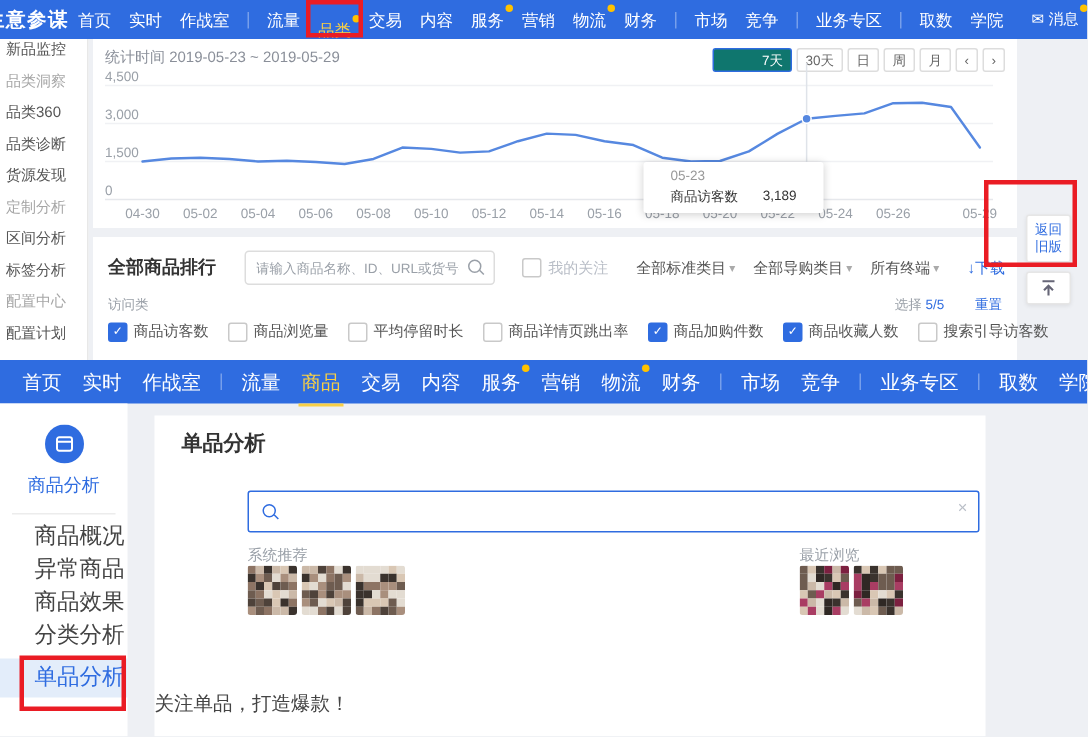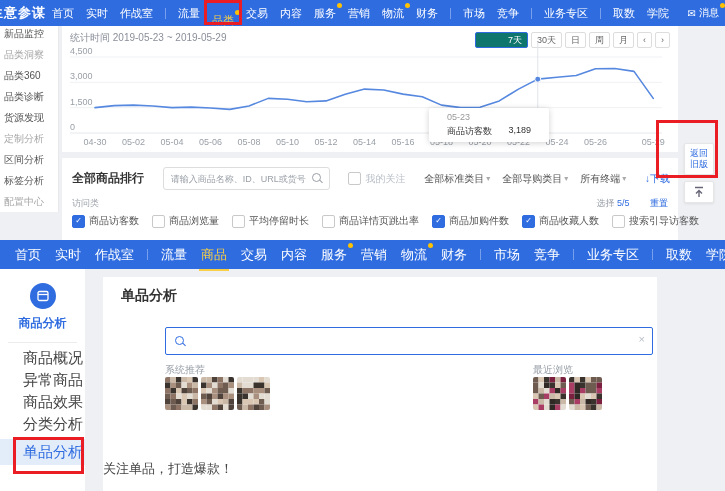--- a/index.html
+++ b/index.html
@@ -23,21 +23,21 @@
   #bottom-navbar .nav-item{margin:0 7px;}
   .nav-item.active{color:#f8cf45;margin-top:14px;}
   .nav-item.active::after{content:"";position:absolute;left:-2px;right:-2px;bottom:-6px;height:2px;background:#f8cf45;}
   #bottom-navbar .nav-item.active::after{bottom:-7px;}
   .nav-divider{width:1px;height:11px;background:rgba(255,255,255,.35);margin:0 6px;flex:none;}
   .dot{position:absolute;top:-3px;right:-6px;width:5px;height:5px;border-radius:50%;background:#ffc200;}
   .nav-message{margin-left:auto;margin-right:6px;position:relative;display:flex;align-items:center;gap:3px;cursor:pointer;font-size:10px;}
   .msg-icon{font-size:10px;}
 
   
-  #top-sidebar{position:absolute;left:0;top:26px;width:58px;height:186px;background:#fff;
+  #top-sidebar{position:absolute;left:0;top:26px;width:58px;height:214px;background:#fff;
                border-right:1px solid #e8e8e8;overflow:hidden;}
   .side-item{font-size:10px;color:#555;line-height:21px;padding-left:4px;white-space:nowrap;cursor:pointer;}
   .side-item.section{color:#a6a6a6;cursor:default;}
   #top-sidebar .side-item:first-child{margin-top:-3px;}
 
   
   #chart-card{position:absolute;left:62px;top:26px;width:616px;height:126px;background:#fff;}
   #stat-time{position:absolute;left:8px;top:5px;font-size:10px;color:#8a8f99;}
   #range-buttons{position:absolute;right:8px;top:6px;display:flex;gap:3px;}
   .range-btn{height:16px;padding:0 5px;font-size:9px;line-height:14px;border:1px solid #ddd;
@@ -78,21 +78,21 @@
   
   #float-widget{position:absolute;left:684px;top:143px;width:30px;z-index:10;}
   .fw-card{background:#fff;border:1px solid #e6e6e6;border-radius:2px;box-shadow:0 1px 3px rgba(0,0,0,.08);
            text-align:center;cursor:pointer;}
   .fw-back{padding:4px 0;color:#2f6ce0;font-size:9px;line-height:11px;}
   .fw-top{margin-top:6px;height:20px;display:flex;align-items:center;justify-content:center;}
 
   
   #bottom-sidebar{position:absolute;left:0;top:29px;width:85px;height:222px;background:#fff;}
   .module-icon{width:26px;height:26px;margin:14px auto 0;}
-  .module-label{text-align:center;color:#2f6ce0;font-size:12px;margin-top:6px;font-weight:bold;}
+  .module-label{text-align:center;color:#2f6ce0;font-size:12px;margin-top:6px;font-weight:normal;}
   .side-divider{margin:10px 8px 4px;border-top:1px solid #ececec;}
   .bside-item{height:22px;line-height:22px;padding-left:23px;font-size:15px;color:#444;cursor:pointer;white-space:nowrap;}
   .bside-item.active{height:26px;line-height:26px;margin-top:4px;background:#e3edfa;color:#2f6ce0;}
 
   
   #main-card{position:absolute;left:103px;top:37px;width:554px;height:214px;background:#fff;}
   .main-title{position:absolute;left:18px;top:10px;font-size:14px;font-weight:bold;color:#333;}
   .big-search{position:absolute;left:62px;top:50px;width:486px;height:26px;border:1px solid #2f6ce0;border-radius:2px;background:#fff;}
   .big-search .mag{position:absolute;left:9px;top:8px;border-color:#2f6ce0;}
   .big-search .mag::after{background:#2f6ce0;}

